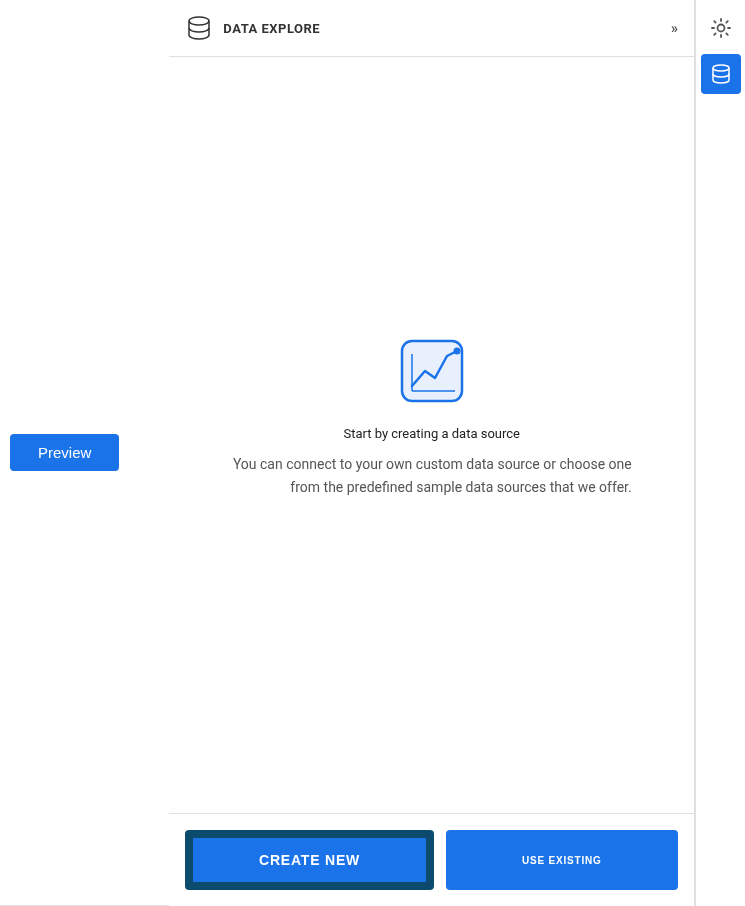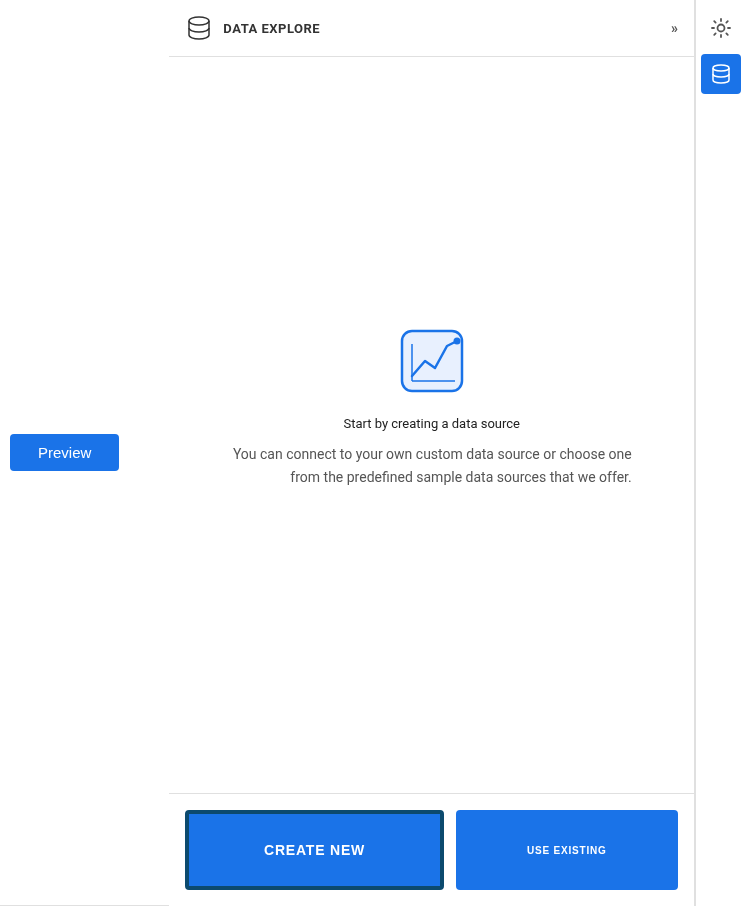--- a/index.html
+++ b/index.html
@@ -211,23 +211,23 @@
       padding: 16px;
       gap: 12px;
       border-top: 1px solid #e0e0e0;
       margin-top: 16px;
     }
 
     .btn-create-new {
       flex: 1;
       background: #1a73e8;
       color: #ffffff;
-      border: 4px solid #0c4a6e;
-      border-radius: 4px;
-      padding: 28px;
+      border: 8px solid #0c4a6e;
+      border-radius: 4px;
+      padding: 14px;
       font-size: 14px;
       font-weight: 700;
       letter-spacing: 0.8px;
       cursor: pointer;
       text-transform: uppercase;
     }
 
     .btn-use-existing {
       flex: 1;
       background: #1a73e8;

